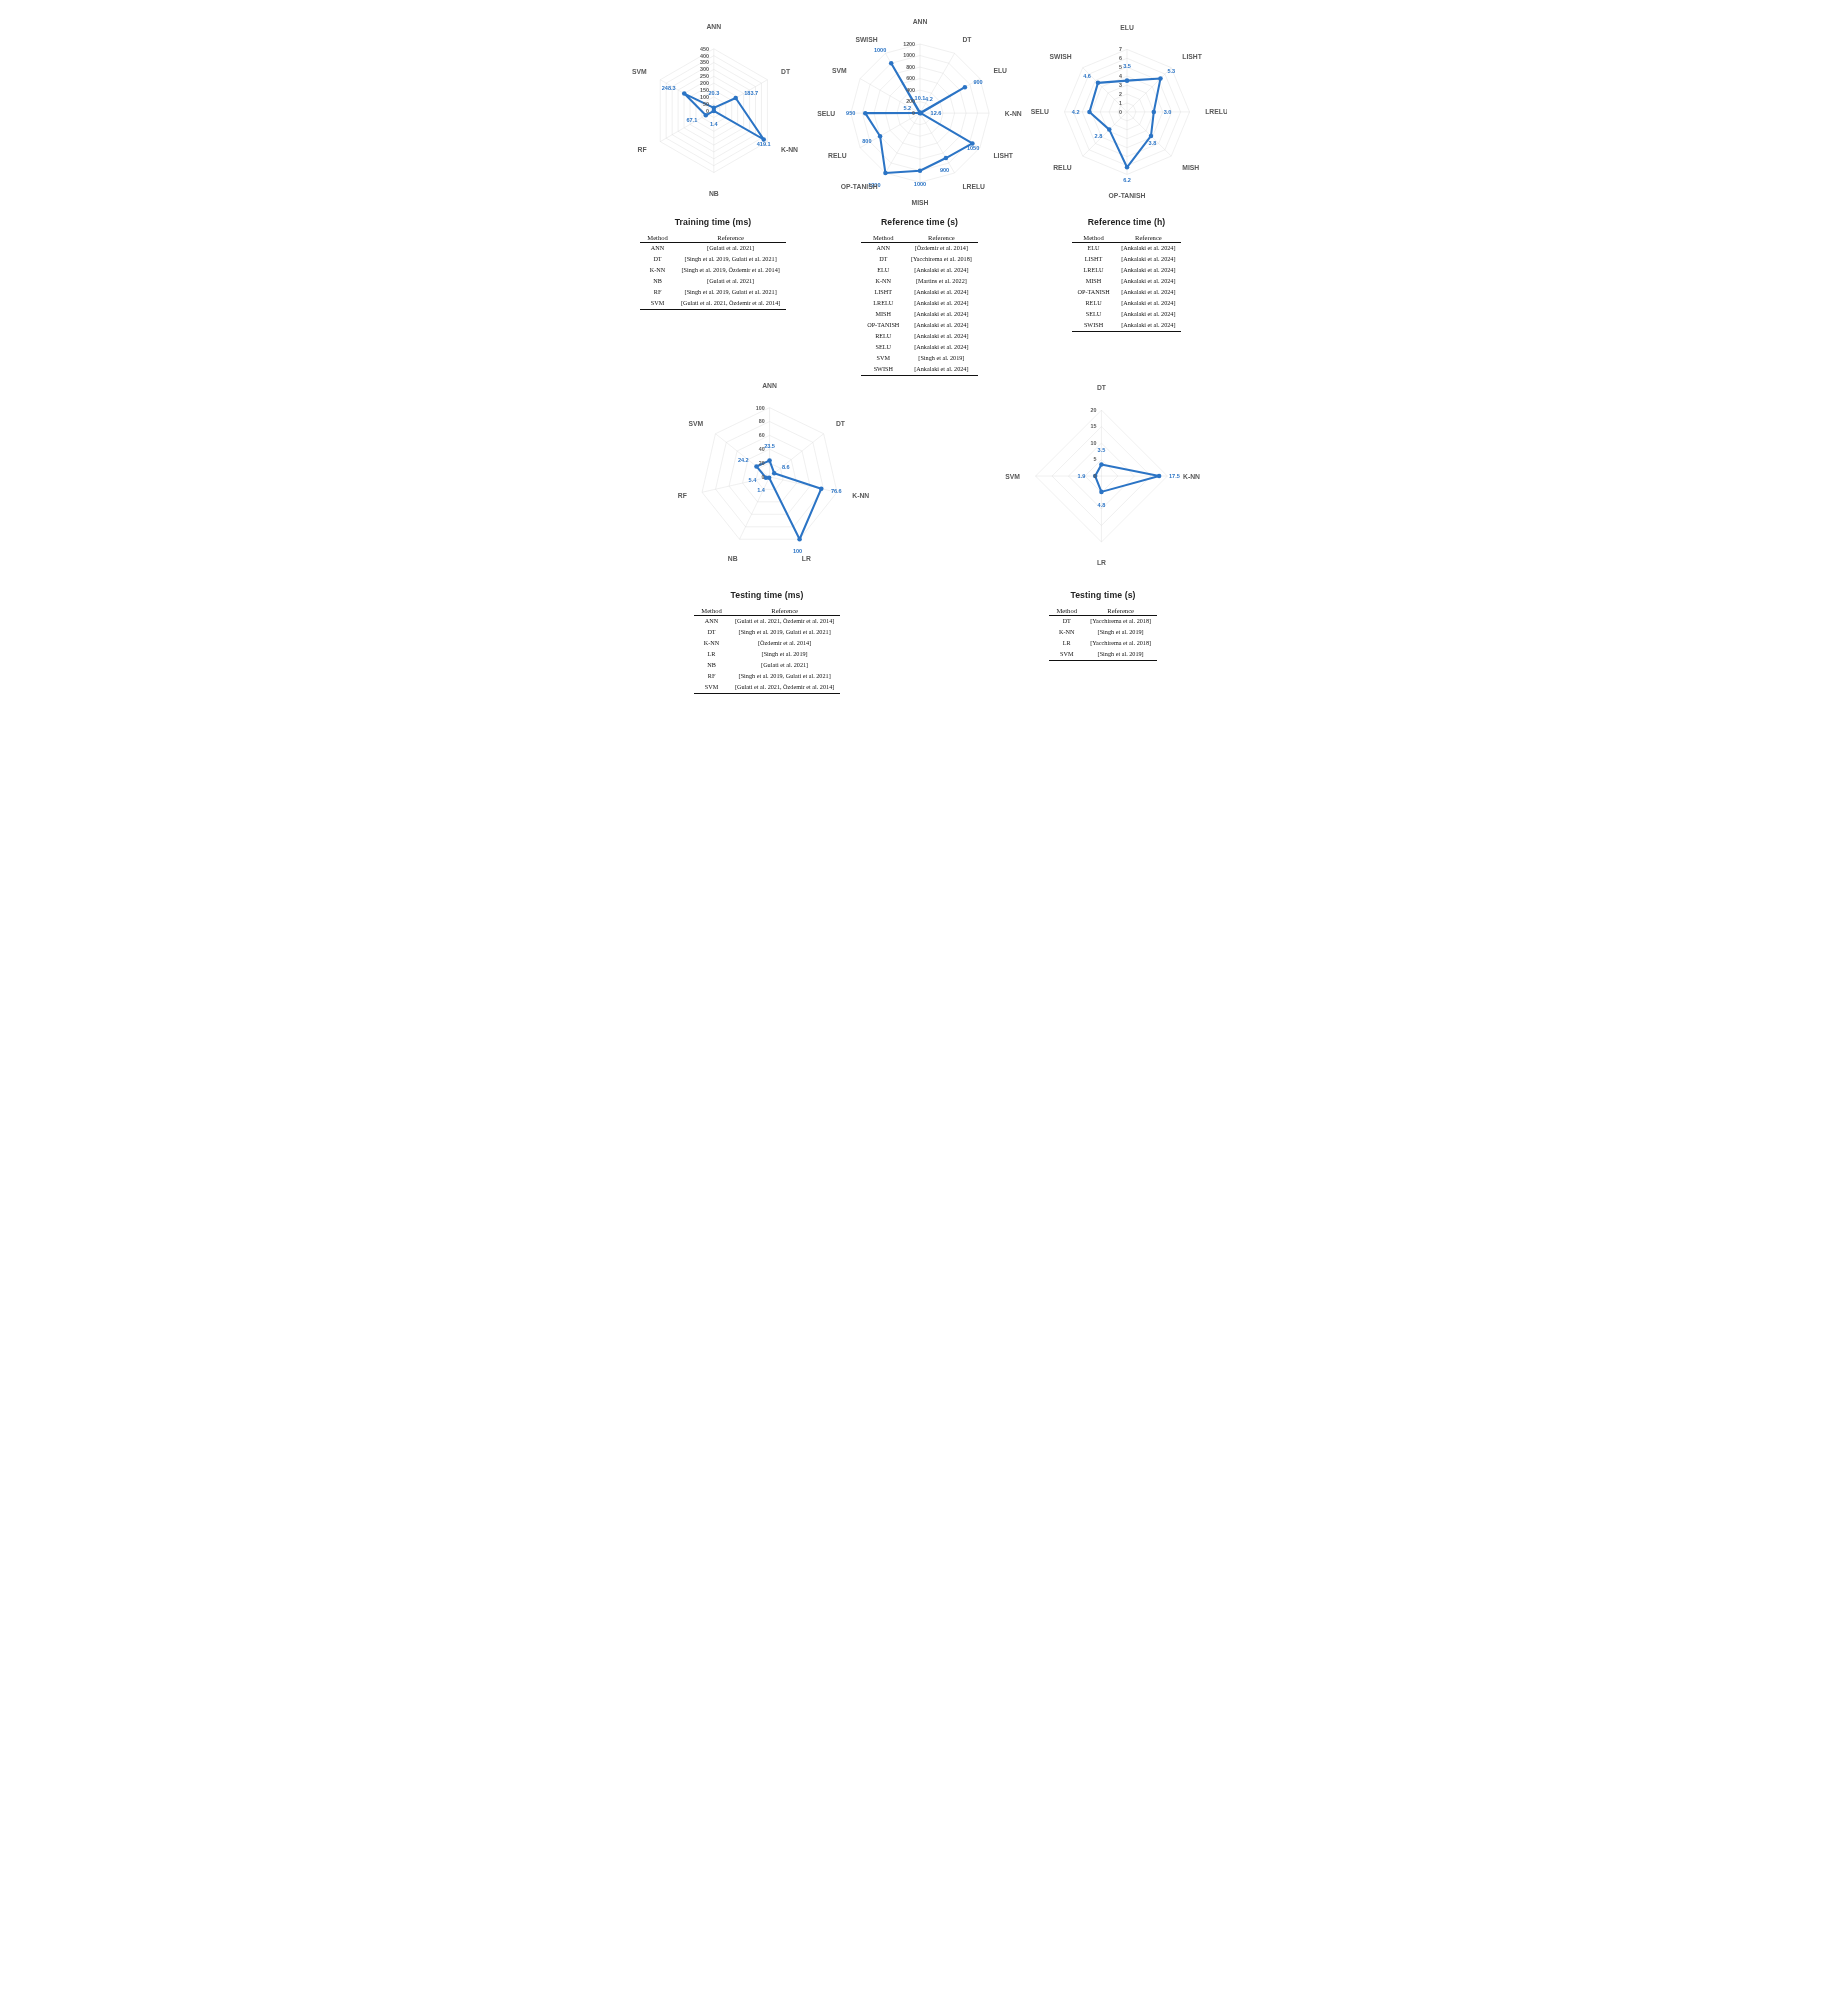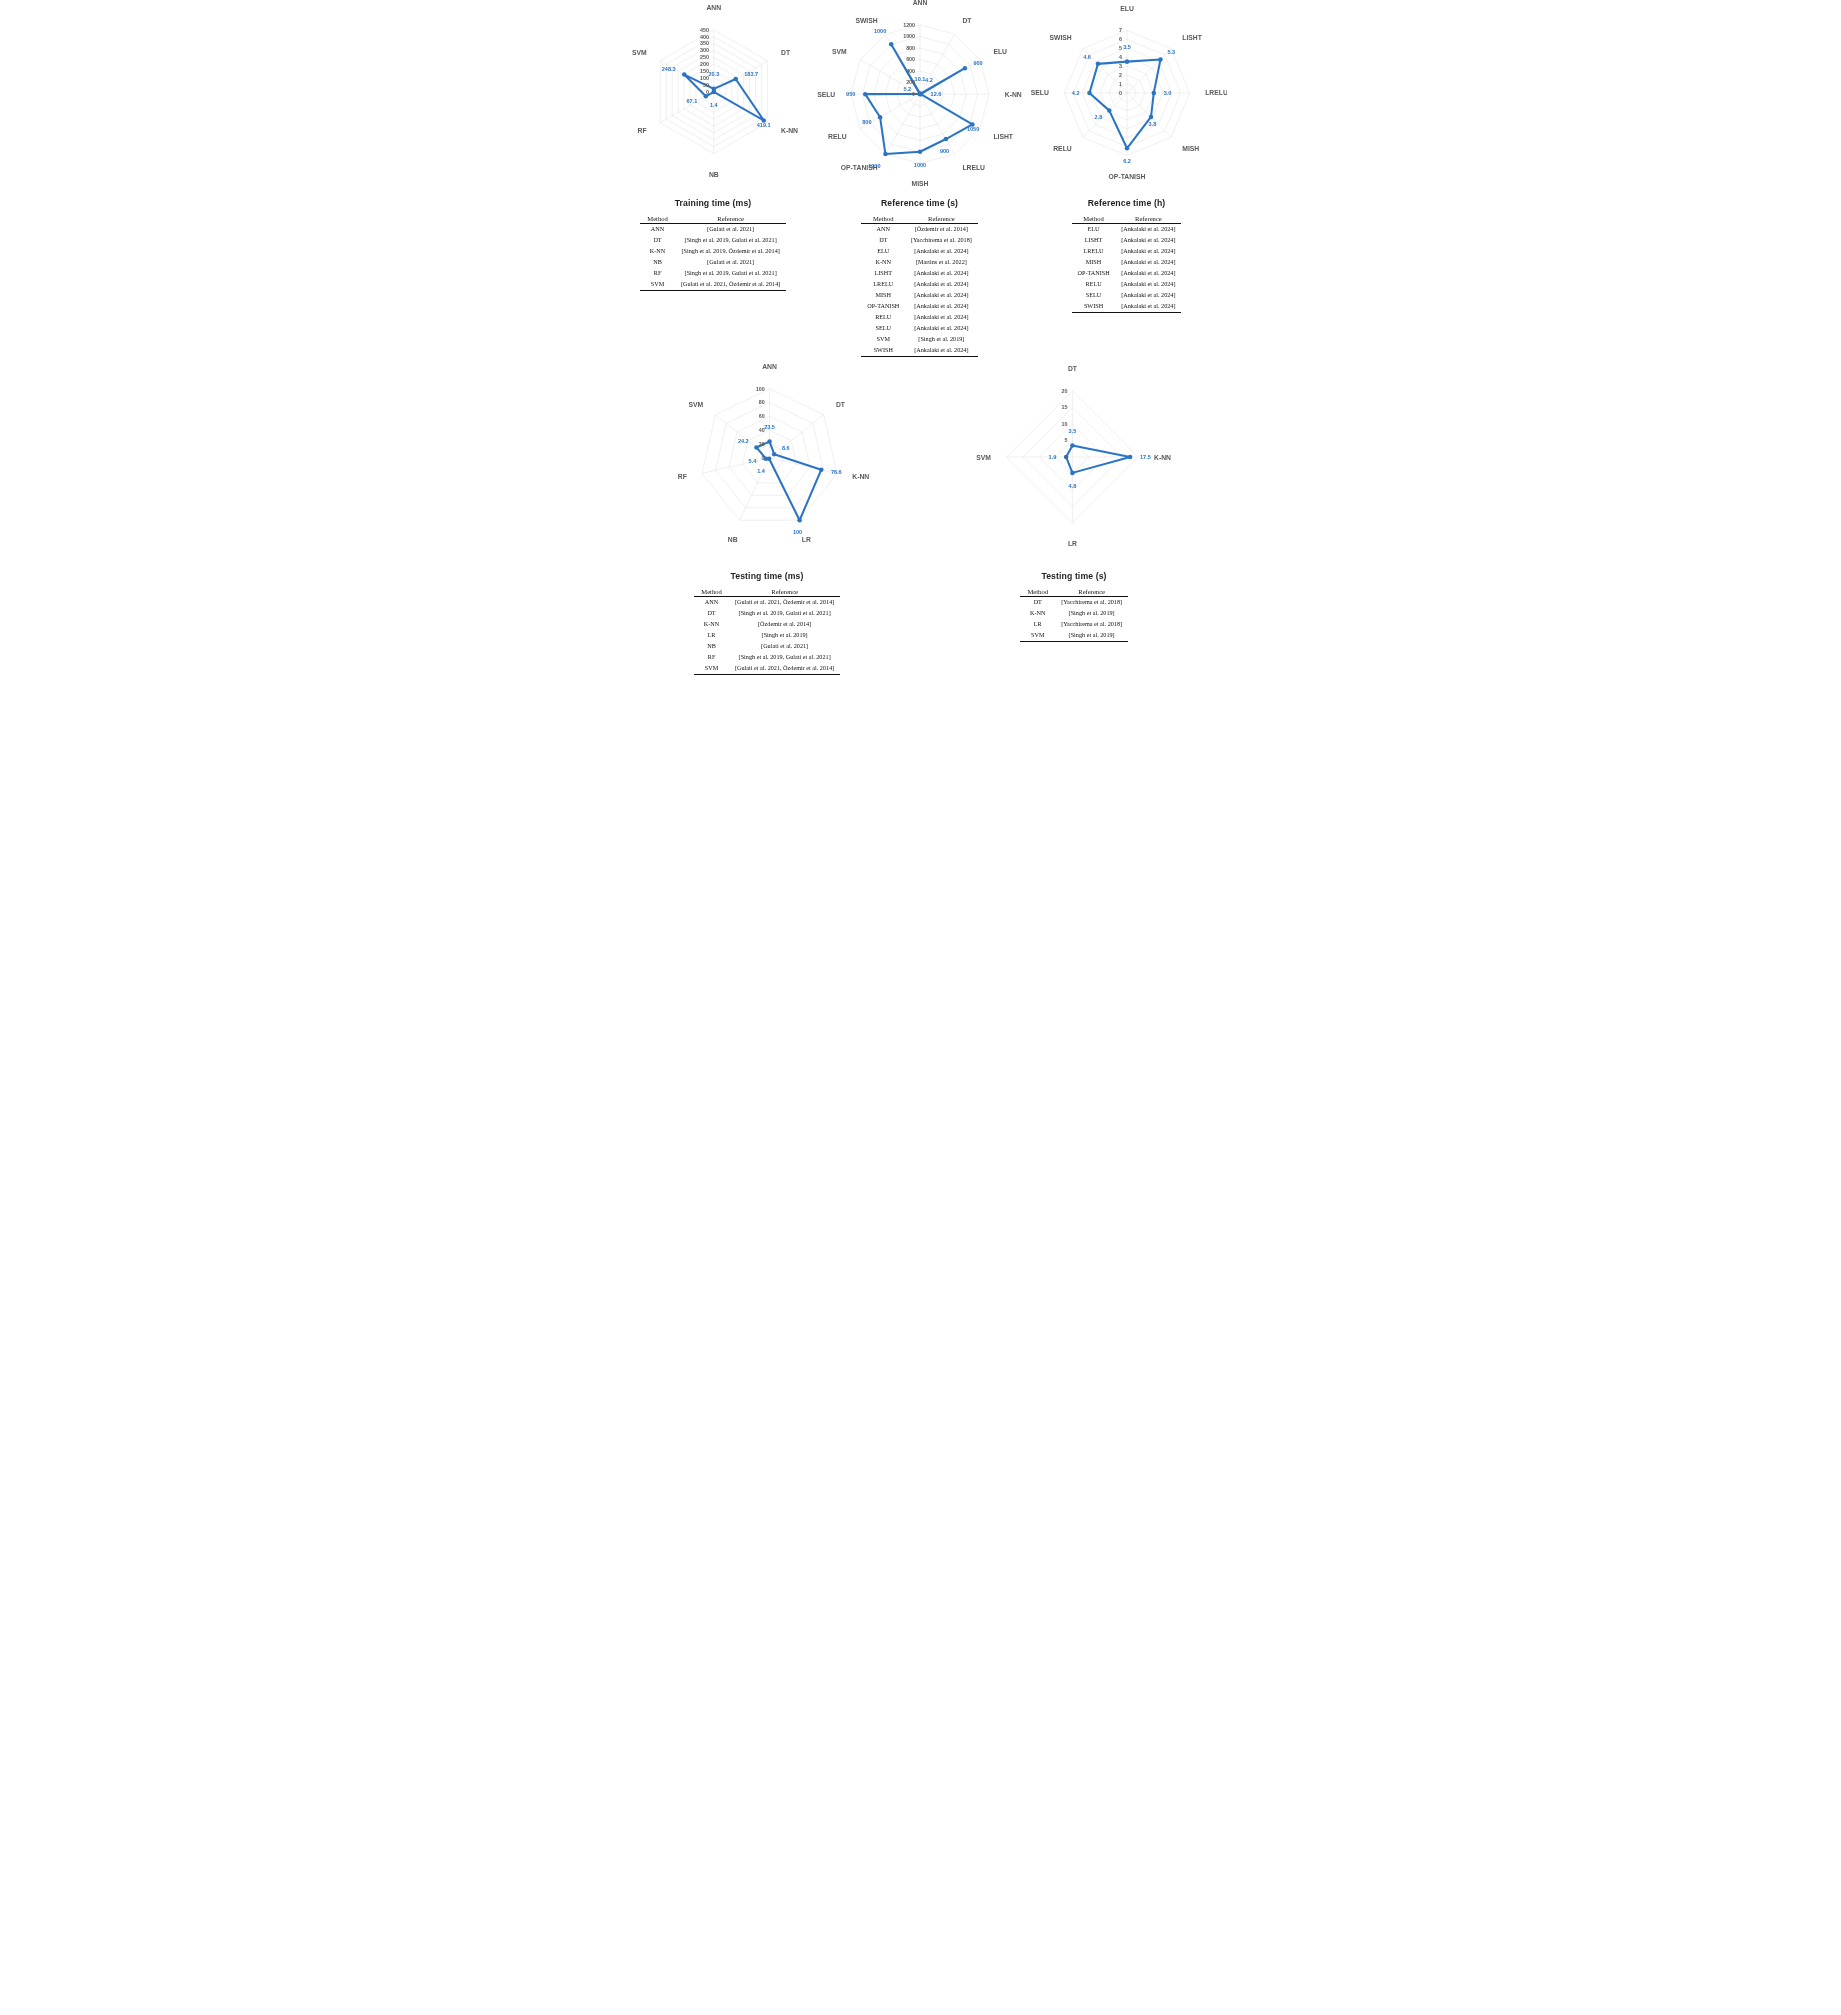--- a/index.html
+++ b/index.html
@@ -3,24 +3,24 @@
 <meta charset="utf-8">
 <style>
   :root{
     --accent:#2B74C5;
     --grid:#D9D9D9;
     --axis-gray:#595959;
     --title-black:#1f1f1f;
   }
   *{box-sizing:border-box;}
   body{margin:0;background:#ffffff;font-family:"Liberation Sans",sans-serif;}
-  .page{width:614px;margin:0 auto;background:#fff;padding-top:0;}
+  .page{width:614px;margin:0 auto;background:#fff;padding-top:19px;}
   .grid{display:grid;}
   .row1{grid-template-columns:199px 214px 200px;}
-  .row2{grid-template-columns:307px 307px;margin-top:1.6px;}
+  .row2{grid-template-columns:307px 307px;margin-top:1.6px;gap:29px;}
   .panel{display:flex;flex-direction:column;align-items:center;}
   .radar{display:block;}
   .chart-title{font-family:"Liberation Sans",sans-serif;font-size:8.7px;font-weight:700;
     color:var(--title-black);margin:5.8px 0 6.6px 0;text-align:center;letter-spacing:0.1px;}
   .ref-table{border-collapse:collapse;font-family:"Liberation Serif",serif;font-size:6.2px;
     color:#111;border-bottom:0.8px solid #111;margin:0 auto;}
   .ref-table th{font-weight:400;font-size:6.6px;padding:0.8px 7.4px 1.2px 7.4px;border-bottom:0.8px solid #111;text-align:center;}
   .ref-table td{padding:1px 5.8px;text-align:center;white-space:nowrap;line-height:1.45;}
   
   .grid-ring{fill:none;stroke:var(--grid);stroke-width:1;}

